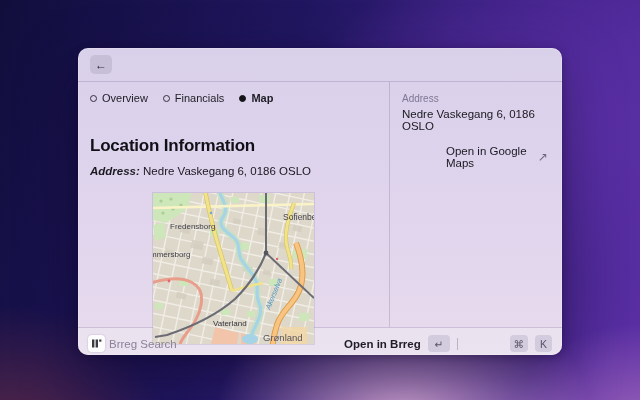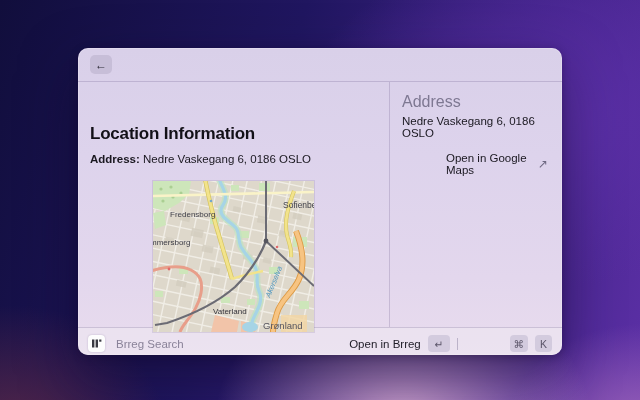--- a/index.html
+++ b/index.html
@@ -29,43 +29,43 @@
   .body { display: flex; height: 245px; }
   .main { width: 311px; padding-top: 10px; }
   .main-inner { padding-left: 12px; }
   .tabs { display: flex; gap: 15px; font-size: 11px; color: #1e1c24; align-items: center; }
   .tab { display: flex; align-items: center; gap: 5px; }
   .radio { width: 7px; height: 7px; border-radius: 50%; border: 1.3px solid #33313b; }
   .tab.selected .radio { background: #141318; border-color: #141318; }
   .tab.selected .tab-label { font-weight: 700; }
   h1 { font-size: 17px; font-weight: 700; color: #121017; margin-top: 32px; letter-spacing: -.2px; }
   .addr-line { font-size: 11.5px; color: #1a1820; margin-top: 9px; }
-  .addr-line b { font-weight: 700; }
+  .addr-line b { font-weight: 700; font-style: italic; }
   .map-wrap { margin-top: 16px; display: flex; justify-content: center; }
   .map-frame { width: 161px; height: 151px; box-shadow: 0 0 0 1px rgba(120,105,150,.18); }
   .vdiv { width: 1px; background: rgba(108,92,140,.25); }
   .sidebar { flex: 1; padding: 11px 14px 0 12px; }
-  .meta-label { font-size: 16px; color: #7e7892; margin-bottom: 4px; }
+  .meta-label { font-size: 10px; color: #7e7892; margin-bottom: 4px; }
   .meta-value { font-size: 11.5px; color: #1a1820; margin-bottom: 13px; }
   .dir-row { display: flex; align-items: center; justify-content: space-between; margin-left: 44px; }
   .dir-row .meta-value { margin-bottom: 0; }
   .ext-arrow { font-size: 12px; color: #6f6983; }
   .footer {
     height: 32px; border-top: 1px solid rgba(108,92,140,.25);
-    display: flex; align-items: center; padding: 0 10px; gap: 11px;
+    display: flex; align-items: center; padding: 0 10px; gap: 4px;
     background: rgba(240,236,242,.45); font-size: 11.5px;
   }
   .logo {
     width: 17px; height: 17px; border-radius: 4px; background: #fdfdfd;
     display: flex; align-items: center; justify-content: center;
     box-shadow: 0 0 2px rgba(60,40,90,.25);
   }
   .search-text { color: #8a8399; }
   .footer-right { margin-left: auto; display: flex; align-items: center; gap: 7px; }
-  .primary-action { font-weight: 400; color: #1e1c26; }
+  .primary-action { font-weight: 700; color: #1e1c26; }
   kbd {
     font-family: "Liberation Sans", sans-serif;
     background: #d3cbde; border-radius: 4px; height: 17px; min-width: 17px;
     padding: 0 4px; font-size: 10.5px; color: #5b5569;
     display: inline-flex; align-items: center; justify-content: center;
   }
   kbd.wide { min-width: 22px; }
   .pipe { width: 1px; height: 12px; background: #bcb3c9; }
   .actions-label { color: #4e4a5b; margin-top: 44px; }
   text { font-family: "Liberation Sans", sans-serif; }
@@ -78,20 +78,34 @@
   <div class="toolbar">
     <div class="back-btn">
       <span>←</span>
     </div>
   </div>
   <div class="hdiv"></div>
 
   <div class="body">
     <div class="main">
       <div class="main-inner">
+        <div class="tabs">
+          <div class="tab">
+            <span class="radio"></span>
+            <span class="tab-label">Overview</span>
+          </div>
+          <div class="tab">
+            <span class="radio"></span>
+            <span class="tab-label">Financials</span>
+          </div>
+          <div class="tab selected">
+            <span class="radio"></span>
+            <span class="tab-label">Map</span>
+          </div>
+        </div>
 
         <h1>Location Information</h1>
         <div class="addr-line">
           <b>Address:</b>
           <span>Nedre Vaskegang 6, 0186 OSLO</span>
         </div>
       </div>
 
       <div class="map-wrap">
         <svg class="map-frame" viewBox="0 0 161 151" xmlns="http://www.w3.org/2000/svg">

